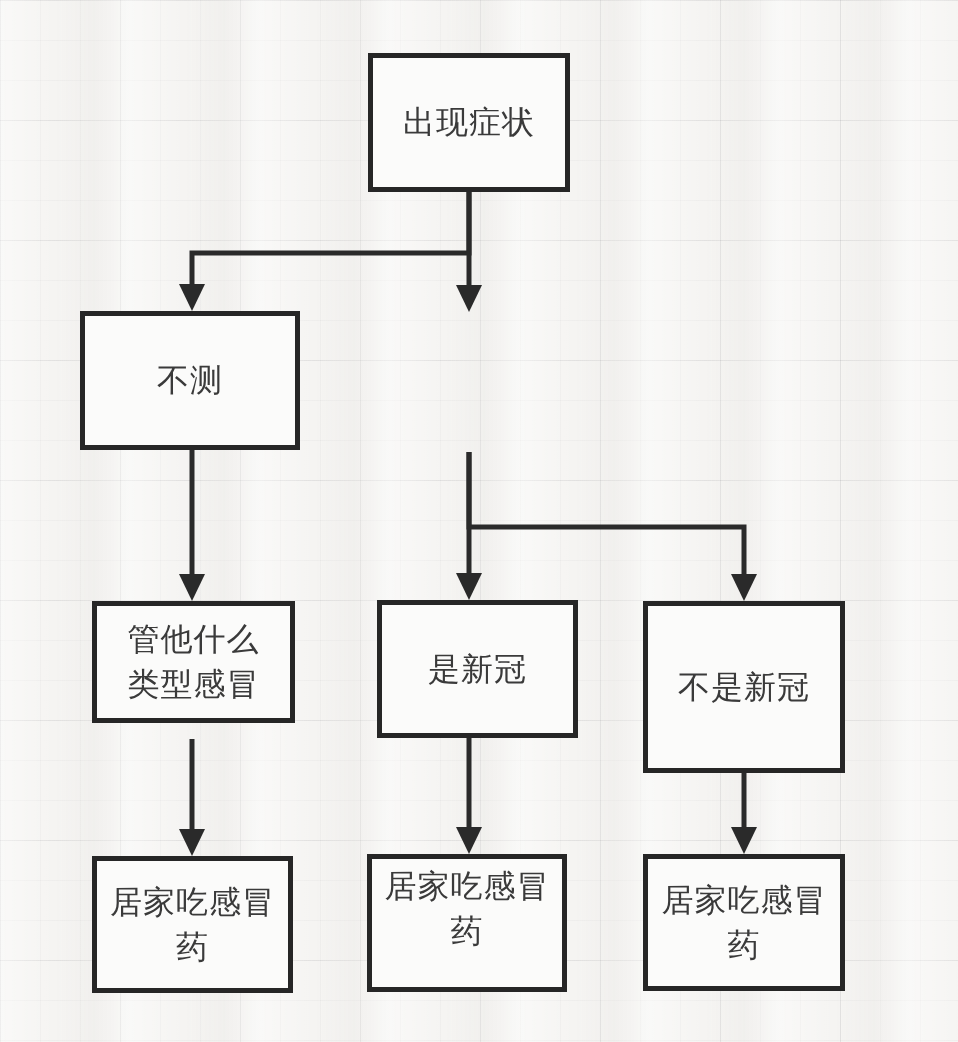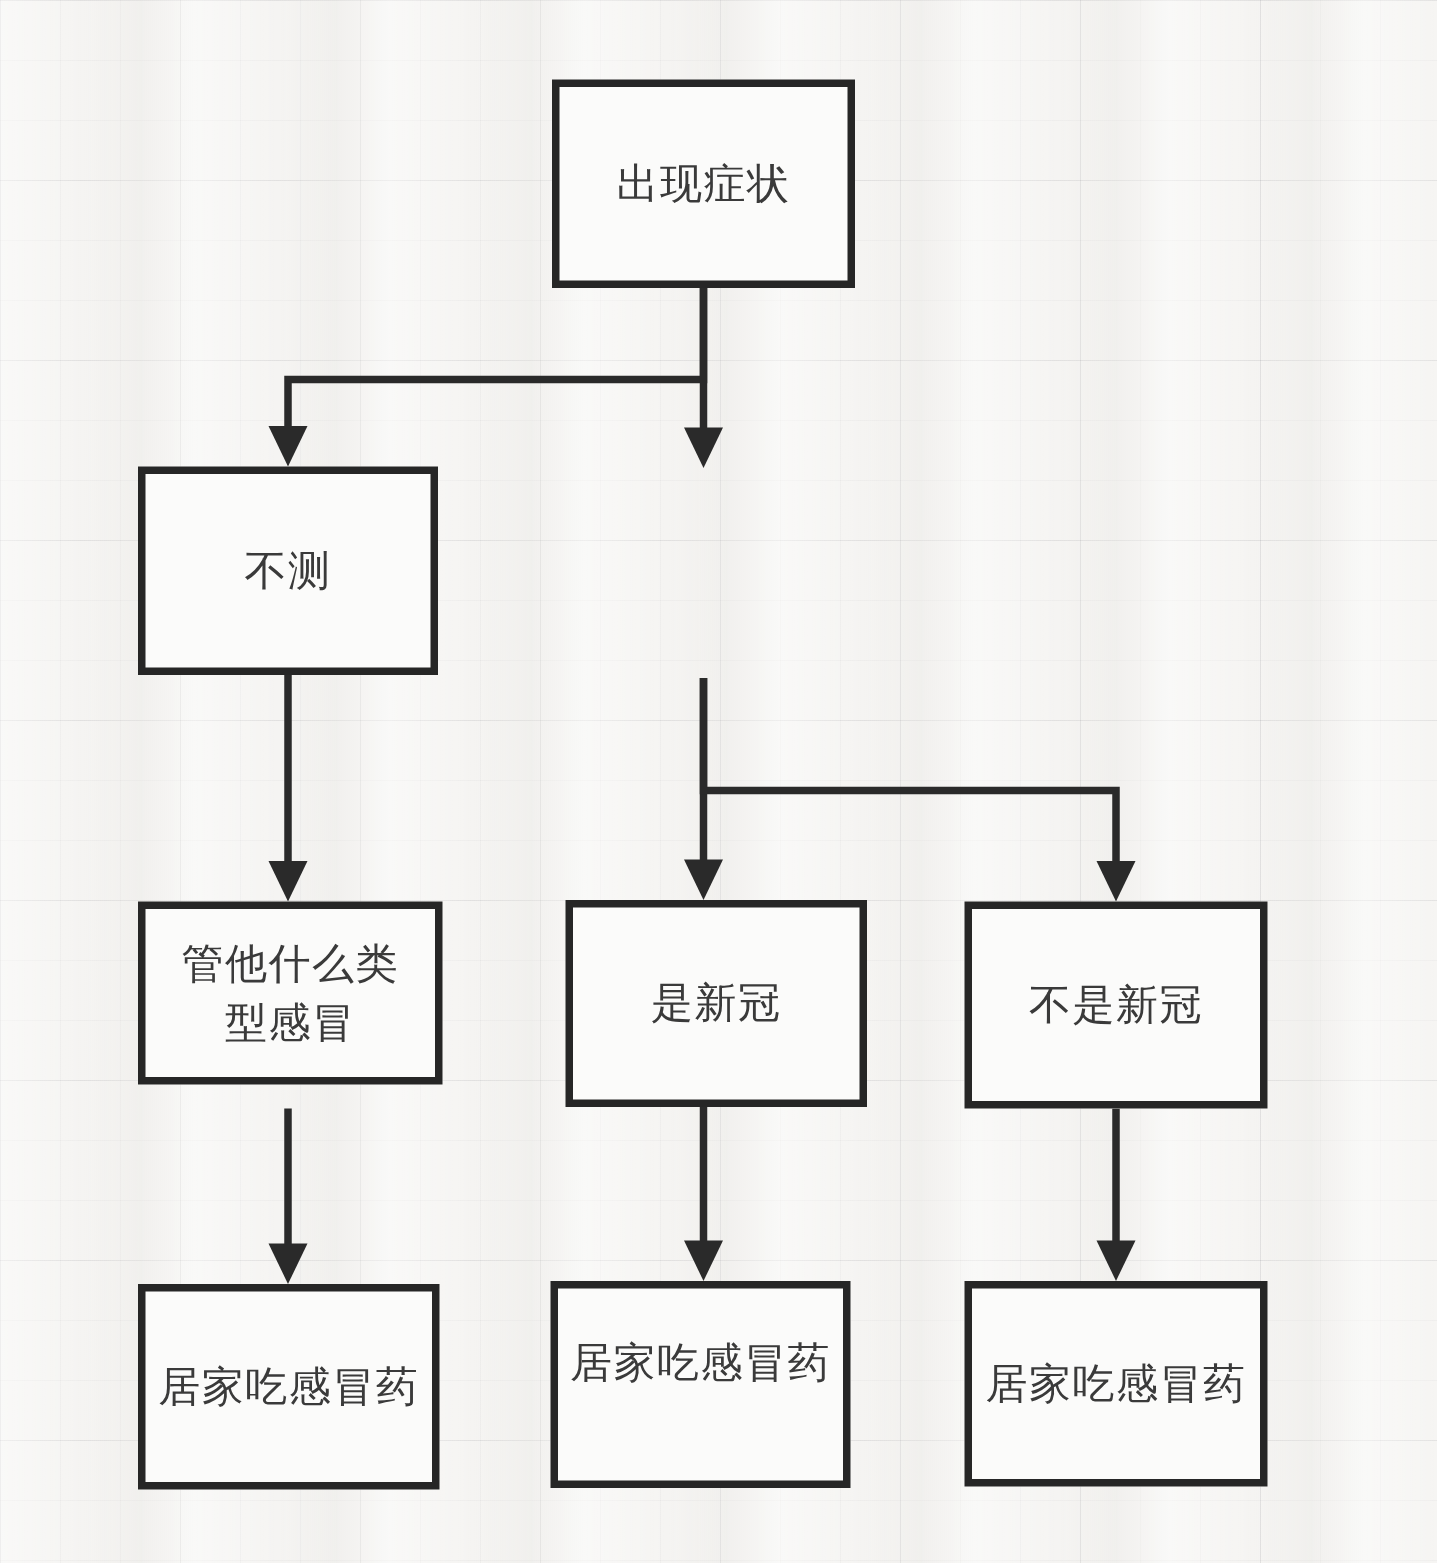--- a/index.html
+++ b/index.html
@@ -45,21 +45,21 @@
     box-sizing: border-box;
     background: #fbfbfa;
     border: 5px solid #262626;
     display: flex;
     align-items: center;
     justify-content: center;
     text-align: center;
   }
   .node .label {
     display: block;
-    font-size: 28px;
+    font-size: 32px;
     line-height: 1.4;
     color: #3a3a3a;
     letter-spacing: 1px;
   }
   .node.wrap-narrow .label {
     max-width: 162px;
   }
   .node.text-raised {
     padding-bottom: 28px;
   }
@@ -89,34 +89,34 @@
       <polygon points="179,829 205,829 192,856"></polygon>
       <polygon points="456,827 482,827 469,854"></polygon>
       <polygon points="731,827 757,827 744,854"></polygon>
     </g>
   </svg>
 
   <div class="node" style="left:368px; top:53px; width:202px; height:139px">
     <span class="label">出现症状</span>
   </div>
 
-  <div class="node" style="left:92px; top:311px; width:200px; height:139px">
+  <div class="node" style="left:80px; top:311px; width:220px; height:139px">
     <span class="label">不测</span>
   </div>
 
 
   <div class="node wrap-narrow" style="left:92px; top:601px; width:203px; height:122px">
     <span class="label">管他什么类型感冒</span>
   </div>
 
   <div class="node" style="left:377px; top:600px; width:201px; height:138px">
     <span class="label">是新冠</span>
   </div>
 
-  <div class="node" style="left:643px; top:601px; width:202px; height:138px">
+  <div class="node" style="left:643px; top:601px; width:202px; height:172px">
     <span class="label">不是新冠</span>
   </div>
 
   <div class="node" style="left:92px; top:856px; width:201px; height:137px">
     <span class="label">居家吃感冒药</span>
   </div>
 
   <div class="node text-raised" style="left:367px; top:854px; width:200px; height:138px">
     <span class="label">居家吃感冒药</span>
   </div>

